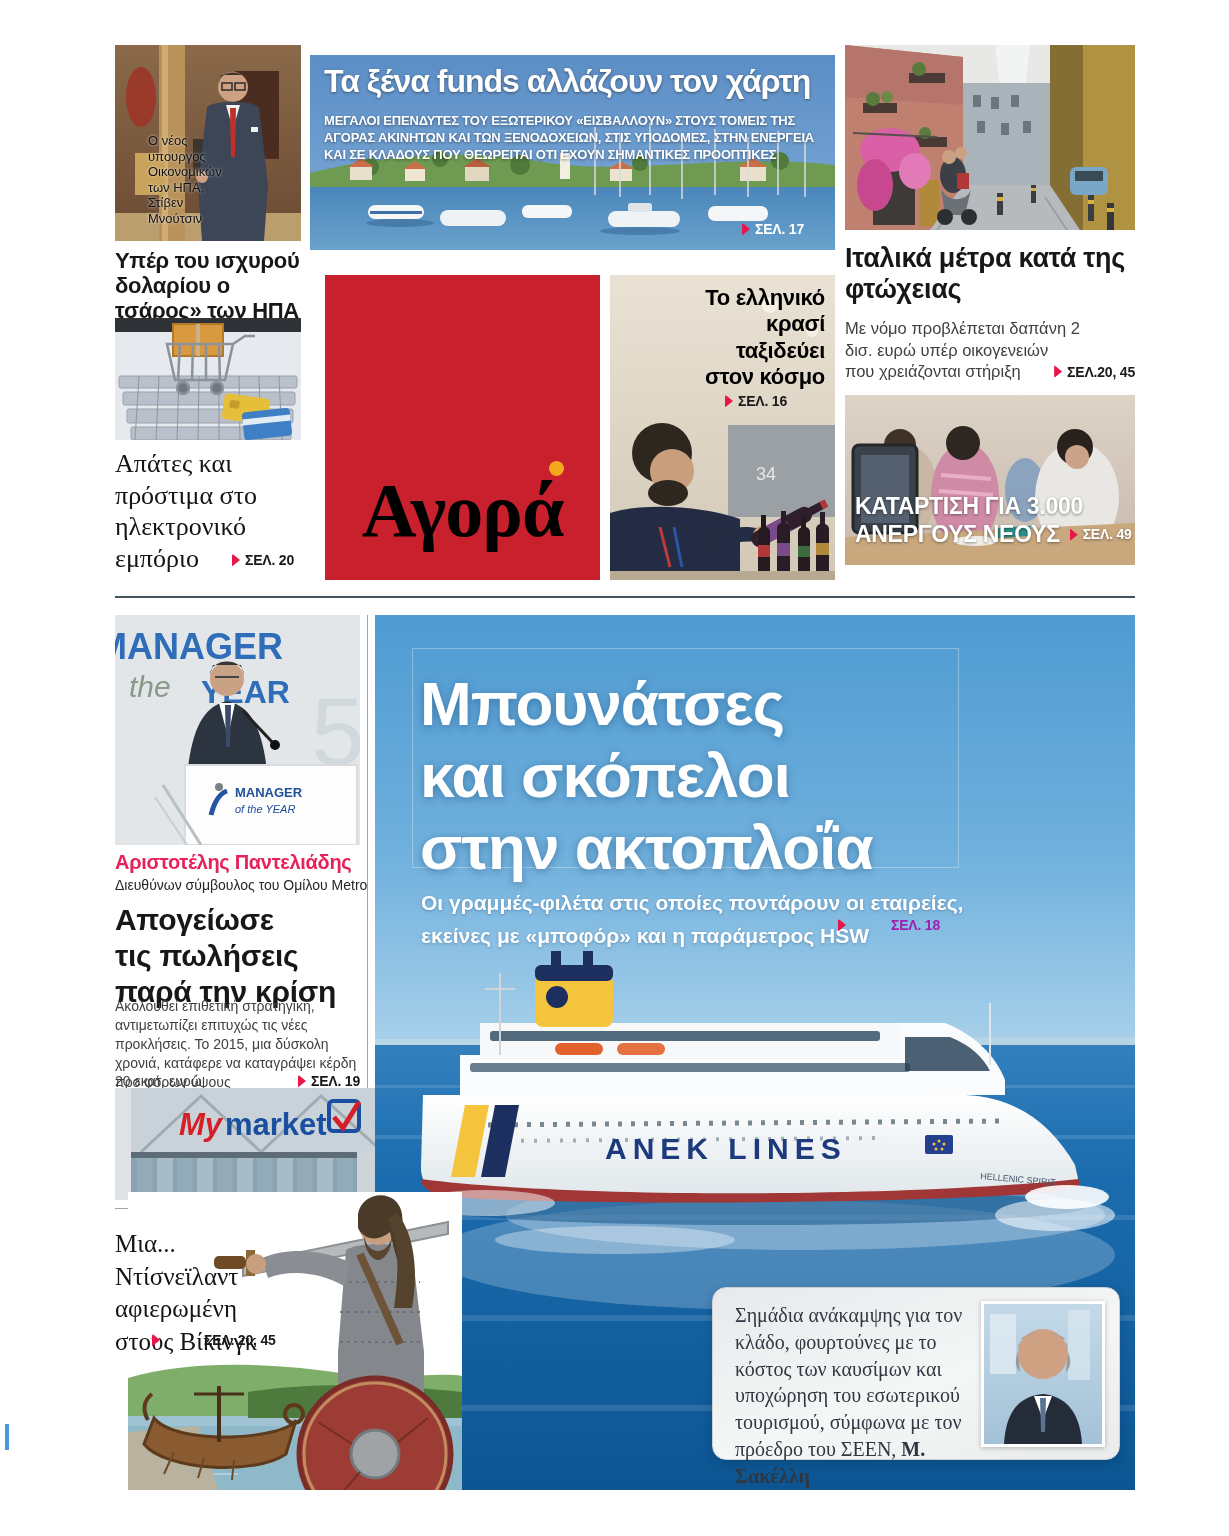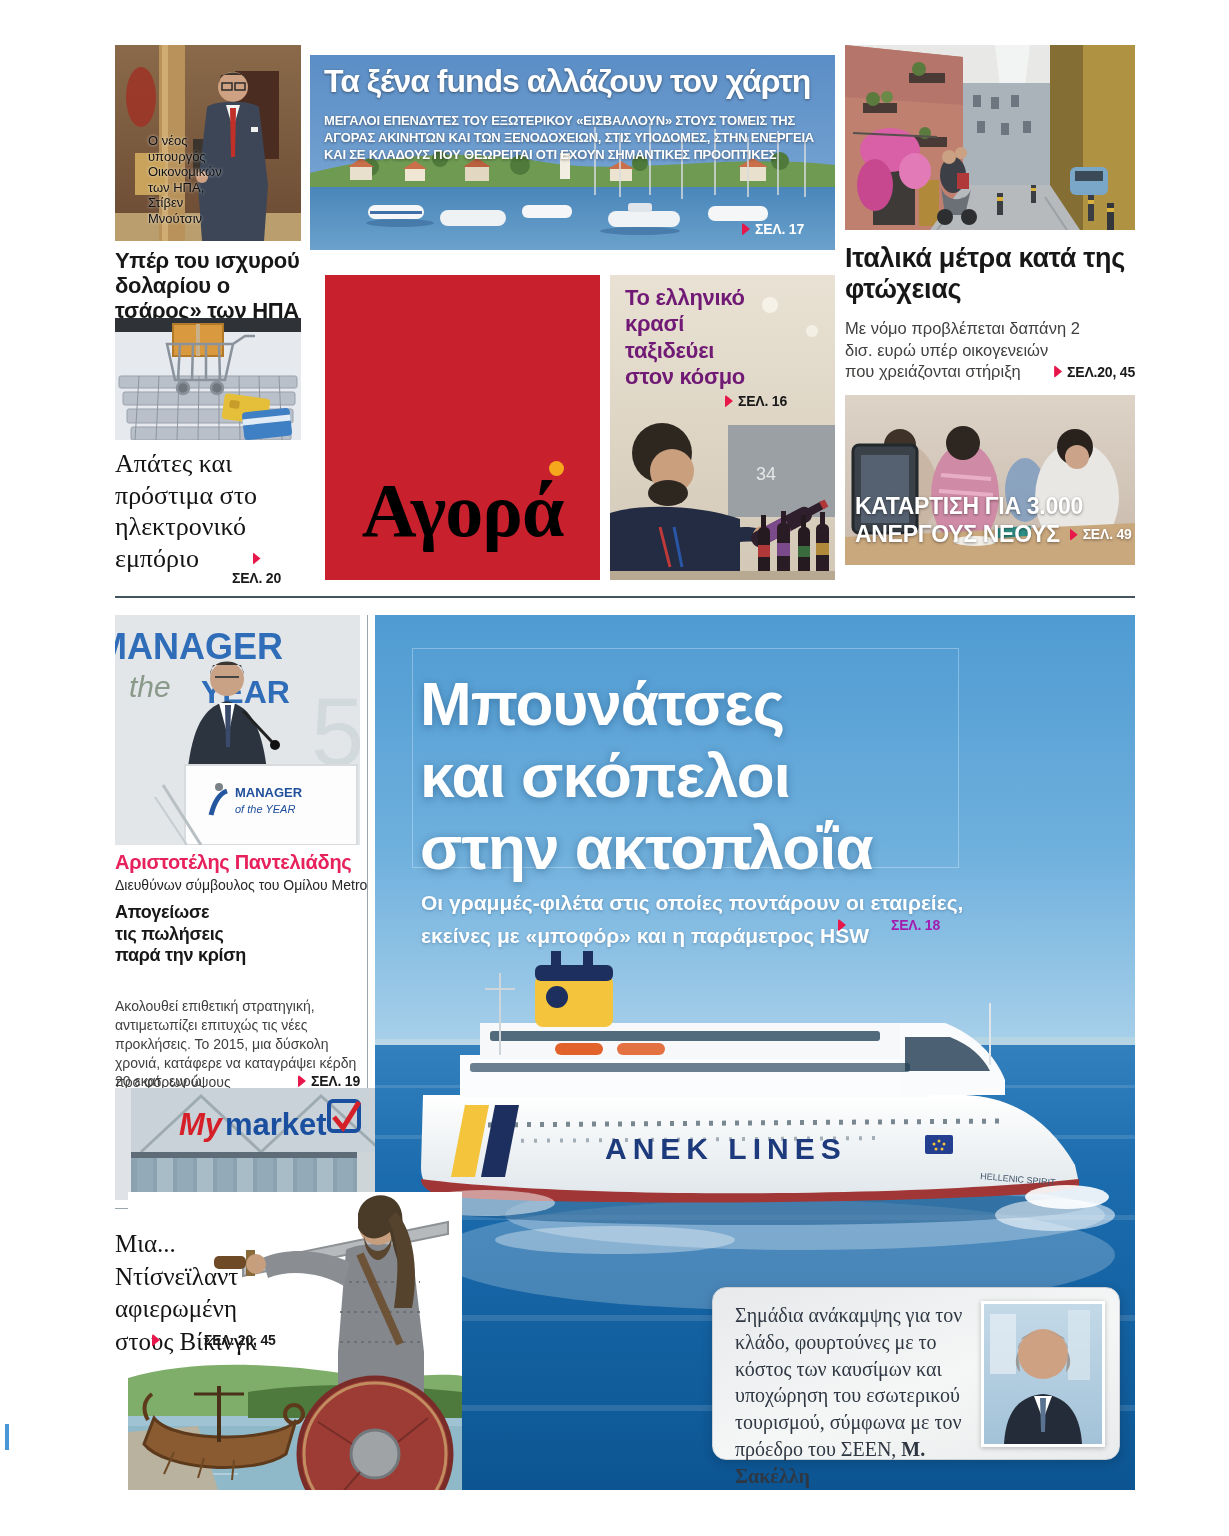--- a/index.html
+++ b/index.html
@@ -125,21 +125,21 @@
       <g transform="rotate(-6 152 106)">
           <rect x="128" y="92" width="48" height="28" rx="4" fill="#3f7fc4"></rect>
           <rect x="128" y="99" width="48" height="6" fill="#ffffff" opacity="0.85"></rect>
         </g>
     </svg>
   </div>
 
   <div class="abs serif" style="left:115px;top:448px;width:196px;font-size:26px;line-height:1.22;color:#141414;">
     <span>Απάτες και πρόστιμα στο ηλεκτρονικό εμπόριο</span>
   </div>
-  <span class="pref abs" style="left:232px;top:552px;flex-direction:column;">
+  <span class="pref abs" style="left:232px;top:552px;">
       <i class="pmark"></i>
       <span>ΣΕΛ. 20</span>
     </span>
 
   <div class="photo" style="left:310px;top:55px;width:525px;height:195px;">
     <svg width="525" height="195" viewBox="0 0 525 195">
       <defs>
         <linearGradient id="fsky" x1="0" y1="0" x2="0" y2="1">
           <stop offset="0" stop-color="#5b8ec6"></stop>
             <stop offset="1" stop-color="#74a2d2"></stop>
@@ -245,21 +245,21 @@
           <rect x="167" y="268" width="13" height="13" fill="#7a4a8a"></rect>
         <rect x="188" y="252" width="12" height="53" rx="5" fill="#241a20"></rect>
           <rect x="191" y="240" width="5" height="14" fill="#241a20"></rect>
           <rect x="188" y="271" width="12" height="11" fill="#3a6b3f"></rect>
         <rect x="206" y="249" width="13" height="56" rx="5" fill="#2a1c24"></rect>
           <rect x="210" y="237" width="5" height="14" fill="#2a1c24"></rect>
           <rect x="206" y="268" width="13" height="12" fill="#b08a3a"></rect>
       </g>
       <rect x="0" y="296" width="225" height="9" fill="#b8a992"></rect>
     </svg>
-    <div class="abs" style="right:10px;top:10px;width:200px;font-weight:bold;font-size:22px;line-height:1.2;color:#701a75;letter-spacing:-0.3px;">
+    <div class="abs" style="right:10px;top:10px;width:200px;text-align:right;font-weight:bold;font-size:22px;line-height:1.2;color:#000000;letter-spacing:-0.3px;">
       <div>Το ελληνικό</div>
       <div>κρασί</div>
       <div>ταξιδεύει</div>
       <div>στον κόσμο</div>
     </div>
     <span class="pref abs" style="right:48px;top:118px;">
         <i class="pmark"></i>
         <span>ΣΕΛ. 16</span>
       </span>
   </div>
@@ -406,21 +406,21 @@
         <text x="120" y="198" font-size="11" font-style="italic" fill="#20509c" font-family="Liberation Serif, serif">of the YEAR</text>
       </g>
       <line x1="48" y1="170" x2="86" y2="230" stroke="#b8c0c4" stroke-width="3"></line>
       <line x1="40" y1="182" x2="72" y2="230" stroke="#c6cdd1" stroke-width="2"></line>
     </svg>
   </div>
 
   <div class="abs" style="left:115px;top:851px;width:260px;font-weight:bold;font-size:20px;color:#e7215b;letter-spacing:-0.3px;">Αριστοτέλης Παντελιάδης</div>
   <div class="abs" style="left:115px;top:877px;width:260px;font-size:14px;color:#272727;">Διευθύνων σύμβουλος του Ομίλου Metro</div>
 
-  <div class="abs hl" style="left:115px;top:902px;width:250px;font-size:18px;line-height:1.2;">
+  <div class="abs hl" style="left:115px;top:902px;width:250px;font-size:30px;line-height:1.2;">
     <div>Απογείωσε</div>
     <div>τις πωλήσεις</div>
     <div>παρά την κρίση</div>
   </div>
 
   <div class="abs body-txt" style="left:115px;top:997px;width:258px;font-size:14px;line-height:1.36;">
     <span>Ακολουθεί επιθετική στρατηγική, αντιμετωπίζει επιτυχώς τις νέες προκλήσεις. Το 2015, μια δύσκολη χρονιά, κατάφερε να καταγράψει κέρδη προ φόρων ύψους</span>
   </div>
   <div class="abs" style="left:115px;top:1073px;width:245px;display:flex;align-items:center;">
     <span class="body-txt" style="font-size:14px;">20 εκατ. ευρώ</span>

